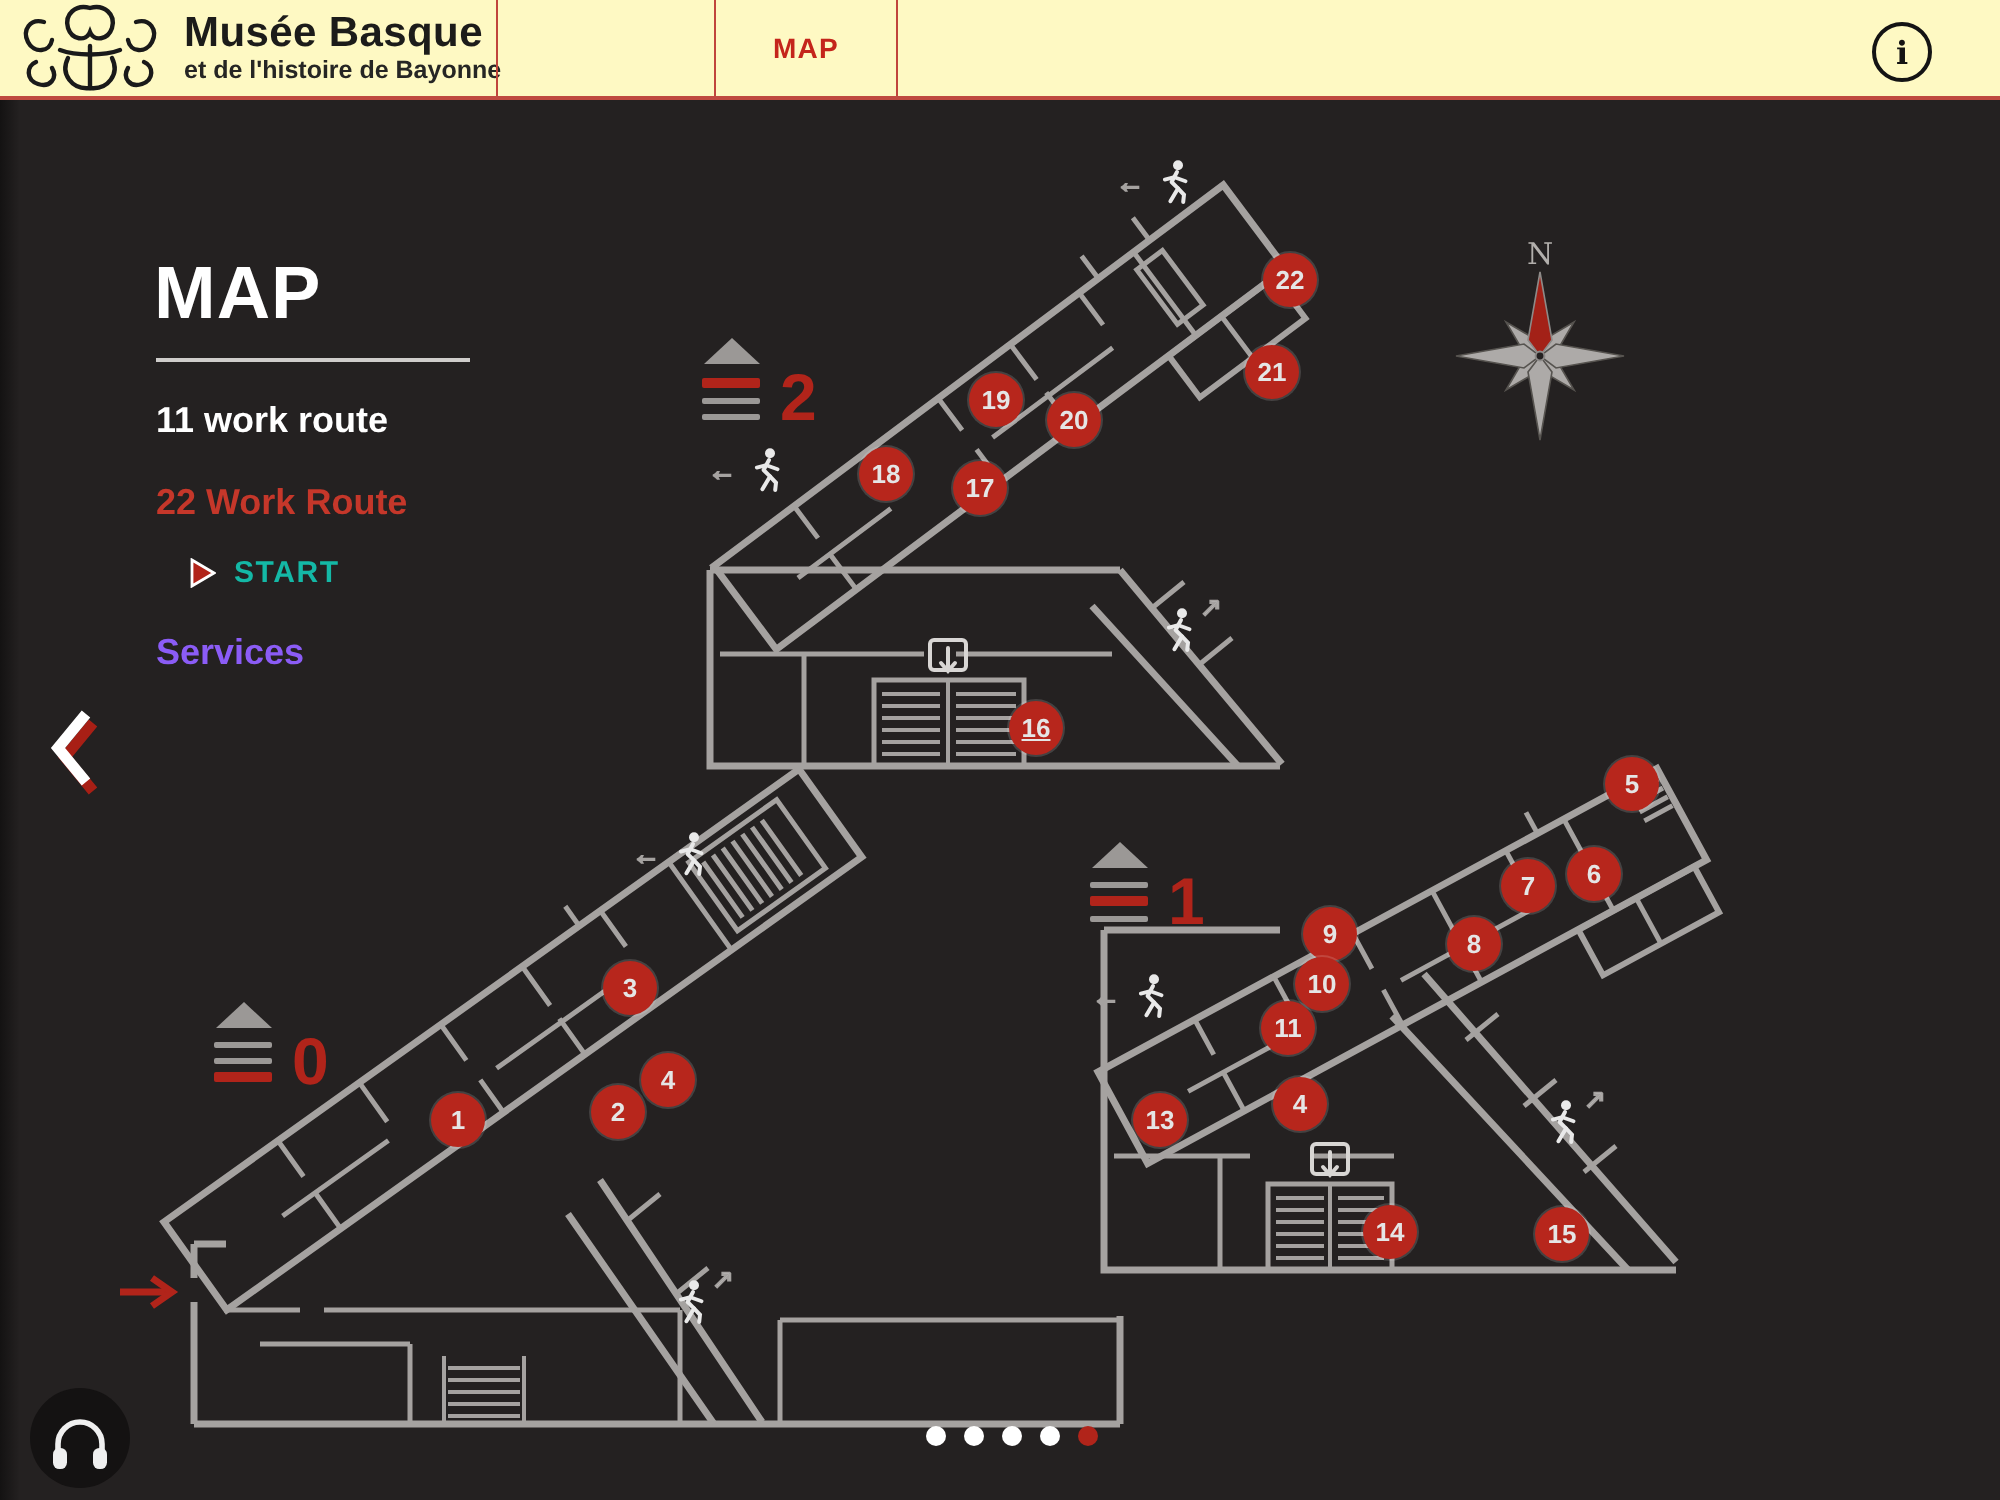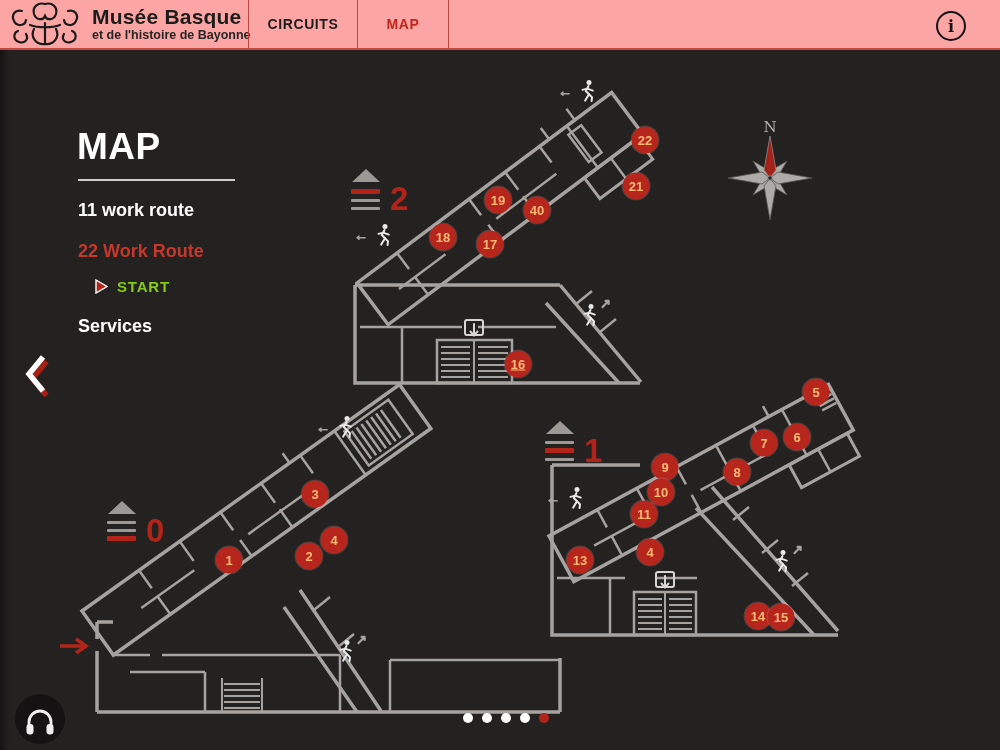--- a/index.html
+++ b/index.html
@@ -1,20 +1,20 @@
 <!DOCTYPE html>
 <html><head>
 <meta charset="utf-8">
 <style>
   html,body{margin:0;padding:0;background:#111;}
   #app{position:relative;width:1000px;height:750px;overflow:hidden;
        font-family:"Liberation Sans",sans-serif;background:#242121;}
 
   
-  .header{position:absolute;top:0;left:0;width:1000px;height:48px;background:#fca5a5;
+  .header{position:absolute;top:0;left:0;width:1000px;height:48px;background:#fef9c3;
           border-bottom:2px solid #bf4a40;z-index:30;}
   .logo-wrap{position:absolute;left:8px;top:1px;height:46px;display:flex;align-items:center;}
   .logo-svg{width:74px;height:46px;}
   .logo-text{margin-left:10px;}
   .logo-title{font-size:21px;font-weight:700;color:#1c1c1a;letter-spacing:.2px;line-height:1.05;}
   .logo-sub{font-size:12.5px;font-weight:600;color:#262624;}
   .vsep{position:absolute;top:0;width:1px;height:48px;background:#c0453c;}
   .tab{position:absolute;top:0;height:48px;display:flex;align-items:center;justify-content:center;
        font-size:14px;font-weight:700;letter-spacing:.6px;color:#1d1d1d;cursor:pointer;}
   .tab.active{color:#c4251b;}
@@ -29,22 +29,22 @@
 
   
   .sb-heading{position:absolute;left:78px;top:33px;width:175px;font-size:13.5px;line-height:1.2;
               color:#c9c7c5;letter-spacing:.3px;}
   .sb-title{position:absolute;left:77px;top:76px;font-size:37px;font-weight:800;color:#fff;letter-spacing:.5px;}
   .sb-divider{position:absolute;left:78px;top:129px;width:157px;height:2px;background:#cfcdcb;}
   .sb-route{position:absolute;left:78px;font-size:18px;font-weight:700;color:#fff;cursor:pointer;}
   .sb-route.hl{color:#c5372a;}
   .sb-start{position:absolute;left:95px;top:228px;display:flex;align-items:center;cursor:pointer;}
   .sb-start svg{margin-right:9px;}
-  .sb-start span{font-size:15px;font-weight:700;color:#84cc16;letter-spacing:.8px;}
-  .sb-services{position:absolute;left:78px;top:266px;font-size:18px;font-weight:700;color:#ffffff;cursor:pointer;}
+  .sb-start span{font-size:15px;font-weight:700;color:#14b8a6;letter-spacing:.8px;}
+  .sb-services{position:absolute;left:78px;top:266px;font-size:18px;font-weight:700;color:#8b5cf6;cursor:pointer;}
 
   
   .prev-btn{position:absolute;left:24px;top:304px;width:30px;height:44px;cursor:pointer;}
 
   
   .audio-btn{position:absolute;left:15px;top:644px;width:50px;height:50px;border-radius:50%;
              background:#141212;display:flex;align-items:center;justify-content:center;cursor:pointer;}
 
   
   .pager{position:absolute;left:458px;top:663px;display:flex;}
@@ -54,21 +54,21 @@
   
   .floor-icon{position:absolute;width:70px;height:60px;}
   .fi-tri{width:0;height:0;border-left:14px solid transparent;border-right:14px solid transparent;
           border-bottom:13px solid #9b9896;margin-bottom:7px;margin-left:1px;}
   .fi-bar{width:29px;height:3px;background:#9b9896;margin-top:5px;border-radius:1px;}
   .fi-bar.red{height:5px;background:#b1241a;margin-top:4px;}
   .fi-num{position:absolute;left:39px;top:13px;font-size:33px;font-weight:700;color:#b1241a;line-height:1;}
 
   
   .marker{position:absolute;width:27px;height:27px;border-radius:50%;background:#b7261c;
-          color:#fdba74;font-size:13px;font-weight:700;display:flex;align-items:center;justify-content:center;
+          color:#e5e5e5;font-size:13px;font-weight:700;display:flex;align-items:center;justify-content:center;
           transform:translate(-50%,-50%);box-shadow:0 0 0 1px rgba(255,255,255,.15);cursor:pointer;z-index:5;}
 
   .plans{position:absolute;left:0;top:0;}
 </style>
 </head>
 <body>
 
 <div id="app">
 
   <div class="header">
@@ -84,21 +84,20 @@
           <path d="M37,22 L37,43"></path>
           <path d="M22,24 C30,27 44,27 52,24"></path>
         </g>
       </svg>
       <div class="logo-text">
         <div class="logo-title">Musée Basque</div>
         <div class="logo-sub">et de l'histoire de Bayonne</div>
       </div>
     </div>
     <div class="vsep" style="left:248px"></div>
-    <div class="tab" style="left:249px;width:108px">CIRCUITS</div>
     <div class="vsep" style="left:357px"></div>
     <div class="tab active" style="left:358px;width:90px">MAP</div>
     <div class="vsep" style="left:448px"></div>
     <div class="info-btn">i</div>
   </div>
 
   <div class="stage">
 
     <svg class="plans" width="1000" height="700">
       <defs>
@@ -261,40 +260,40 @@
         <div class="fi-tri"></div>
         <div class="fi-bar red"></div>
         <div class="fi-bar"></div>
         <div class="fi-bar"></div>
         <span class="fi-num">2</span>
       </div>
       <div class="marker" style="left: 518px; top: 314px; text-decoration: underline;">16</div>
       <div class="marker" style="left: 490px; top: 194px;">17</div>
       <div class="marker" style="left: 443px; top: 187px;">18</div>
       <div class="marker" style="left: 498px; top: 150px;">19</div>
-      <div class="marker" style="left: 537px; top: 160px;">40</div>
+      <div class="marker" style="left: 537px; top: 160px;">20</div>
       <div class="marker" style="left: 636px; top: 136px;">21</div>
       <div class="marker" style="left: 645px; top: 90px;">22</div>
       <div class="floor-icon" style="left: 545px; top: 371px;">
         <div class="fi-tri"></div>
         <div class="fi-bar"></div>
         <div class="fi-bar red"></div>
         <div class="fi-bar"></div>
         <span class="fi-num">1</span>
       </div>
       <div class="marker" style="left: 816px; top: 342px;">5</div>
       <div class="marker" style="left: 797px; top: 387px;">6</div>
       <div class="marker" style="left: 764px; top: 393px;">7</div>
       <div class="marker" style="left: 737px; top: 422px;">8</div>
       <div class="marker" style="left: 665px; top: 417px;">9</div>
       <div class="marker" style="left: 661px; top: 442px;">10</div>
       <div class="marker" style="left: 644px; top: 464px;">11</div>
       <div class="marker" style="left: 650px; top: 502px;">4</div>
       <div class="marker" style="left: 580px; top: 510px;">13</div>
-      <div class="marker" style="left: 758px; top: 566px;">14</div>
+      <div class="marker" style="left: 695px; top: 566px;">14</div>
       <div class="marker" style="left: 781px; top: 567px;">15</div>
       <div class="floor-icon" style="left: 107px; top: 451px;">
         <div class="fi-tri"></div>
         <div class="fi-bar"></div>
         <div class="fi-bar"></div>
         <div class="fi-bar red"></div>
         <span class="fi-num">0</span>
       </div>
       <div class="marker" style="left: 229px; top: 510px;">1</div>
       <div class="marker" style="left: 309px; top: 506px;">2</div>

